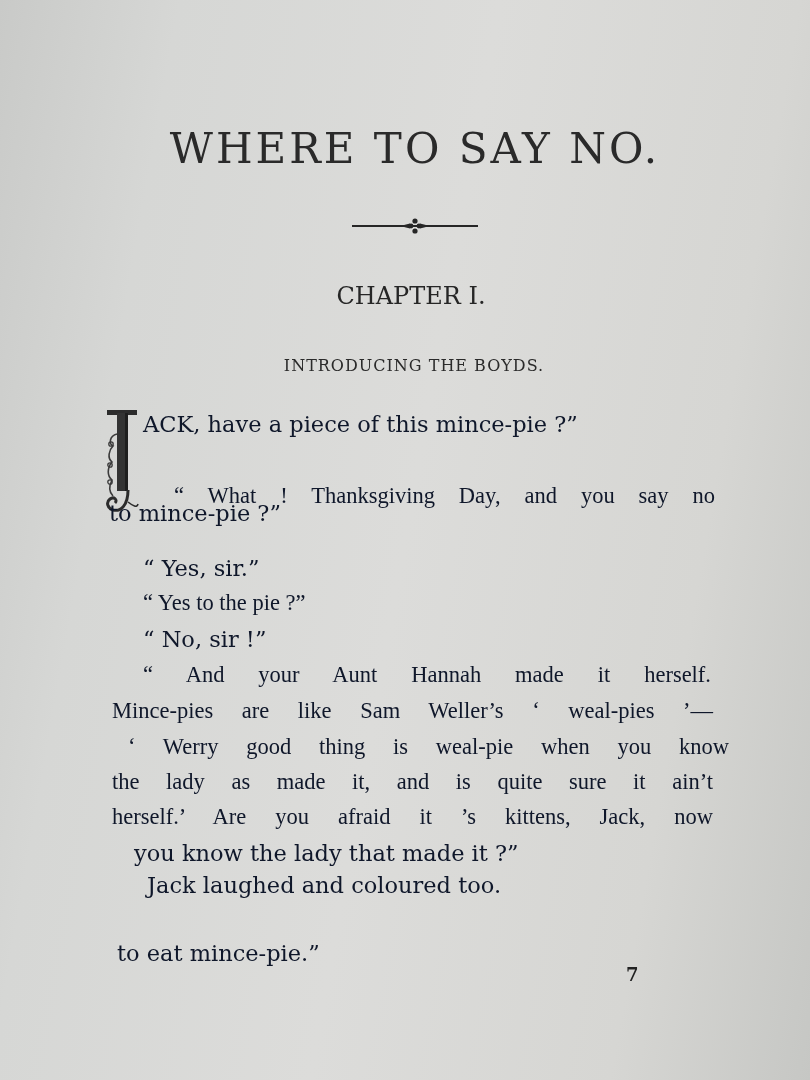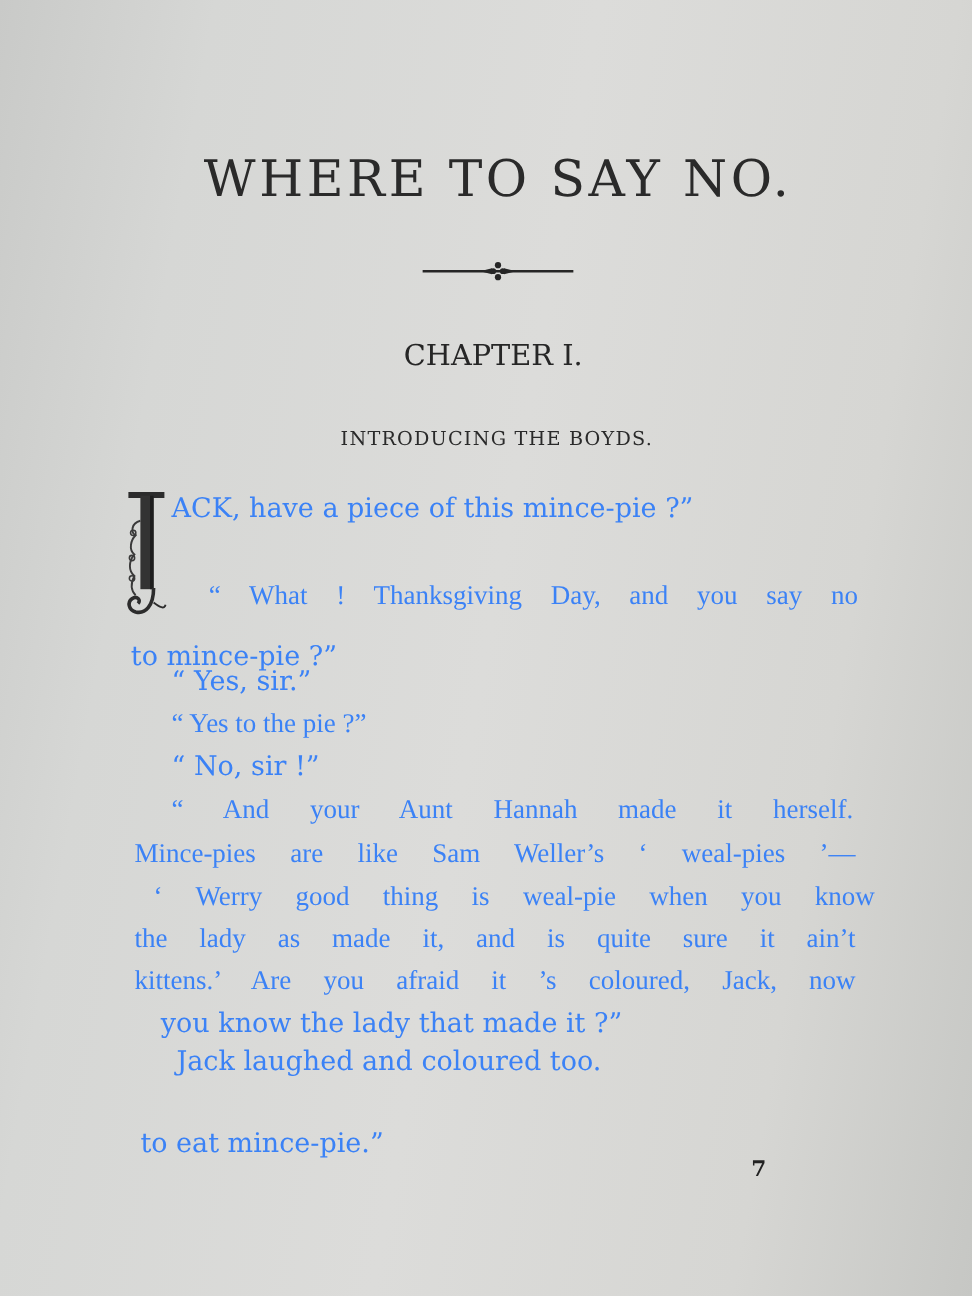--- a/index.html
+++ b/index.html
@@ -21,21 +21,21 @@
   }
   .chapter-title {
     position: absolute; top: 282px; left: 0; width: 822px; text-align: center;
     font-size: 24px; margin: 0; font-weight: normal; color: #262626;
   }
   .chapter-subtitle {
     position: absolute; top: 356px; left: 0; width: 828px; text-align: center;
     font-size: 16px; letter-spacing: 1px; margin: 0; font-weight: normal; color: #2a2a2a;
   }
   .line {
-    position: absolute; font-size: 22.5px; white-space: nowrap; color: #3b82f6;
+    position: absolute; font-size: 22.5px; white-space: nowrap; color: #0f172a;
   }
   .just { text-align: justify; text-align-last: justify; font-family: Liberation Serif, serif; }
   .dropcap {
     position: absolute; left: 103px; top: 410px; width: 36px; height: 104px;
   }
   .page-number {
     position: absolute; left: 626px; top: 964px; font-size: 18px; font-weight: bold; color: #222;
   }
 </style>
 </head>
@@ -65,27 +65,27 @@
     <path d="M25 80 C25 95 18 102 10 100 C4 98 3 92 7 89 C11 86 15 90 12 93" fill="none" stroke="#2c2c2c" stroke-width="3"></path>
     <path d="M14 24 C6 26 6 34 10 36 C6 40 4 48 9 52 C4 58 4 66 9 70 C6 76 6 82 10 86" fill="none" stroke="#3a3a3a" stroke-width="1.6"></path>
     <circle cx="8" cy="34" r="2.2" fill="none" stroke="#3a3a3a" stroke-width="1.3"></circle>
     <circle cx="7" cy="55" r="2.2" fill="none" stroke="#3a3a3a" stroke-width="1.3"></circle>
     <circle cx="7" cy="72" r="2.2" fill="none" stroke="#3a3a3a" stroke-width="1.3"></circle>
     <path d="M25 92 C30 96 34 98 35 94" fill="none" stroke="#2c2c2c" stroke-width="1.6"></path>
   </svg>
 
   <div class="line" style="left:143px; top:411px;">ACK, have a piece of this mince-pie ?”</div>
   <div class="line just" style="left:174px; top:483px; width:541px;">“ What ! Thanksgiving Day, and you say no</div>
-  <div class="line" style="left:109px; top:534px;">to mince-pie ?”</div>
+  <div class="line" style="left:109px; top:500px;">to mince-pie ?”</div>
   <div class="line" style="left:143px; top:555px;text-align:right;">“ Yes, sir.”</div>
   <div class="line" style="left:143px; top:590px;font-family:Liberation Serif, serif;">“ Yes to the pie ?”</div>
   <div class="line" style="left:143px; top:626px;">“ No, sir !”</div>
   <div class="line just" style="left:143px; top:662px; width:568px;">“ And your Aunt Hannah made it herself.</div>
   <div class="line just" style="left:112px; top:698px; width:601px;">Mince-pies are like Sam Weller’s ‘ weal-pies ’—</div>
   <div class="line just" style="left:112px; top:734px; width:601px;margin-left:16px;">‘ Werry good thing is weal-pie when you know</div>
   <div class="line just" style="left:112px; top:769px; width:601px;">the lady as made it, and is quite sure it ain’t</div>
-  <div class="line just" style="left:112px; top:804px; width:601px;">kittens.’  Are you afraid it ’s coloured, Jack, now</div>
+  <div class="line just" style="left:112px; top:804px; width:601px;">herself.’  Are you afraid it ’s kittens, Jack, now</div>
   <div class="line" style="left:114px; top:840px;margin-left:20px;">you know the lady that made it ?”</div>
   <div class="line" style="left:147px; top:872px;">Jack laughed and coloured too.</div>
   <div class="line" style="left:117px; top:940px;">to eat mince-pie.”</div>
 
   <div class="page-number">7</div>
 </div>
 
 </body></html>

